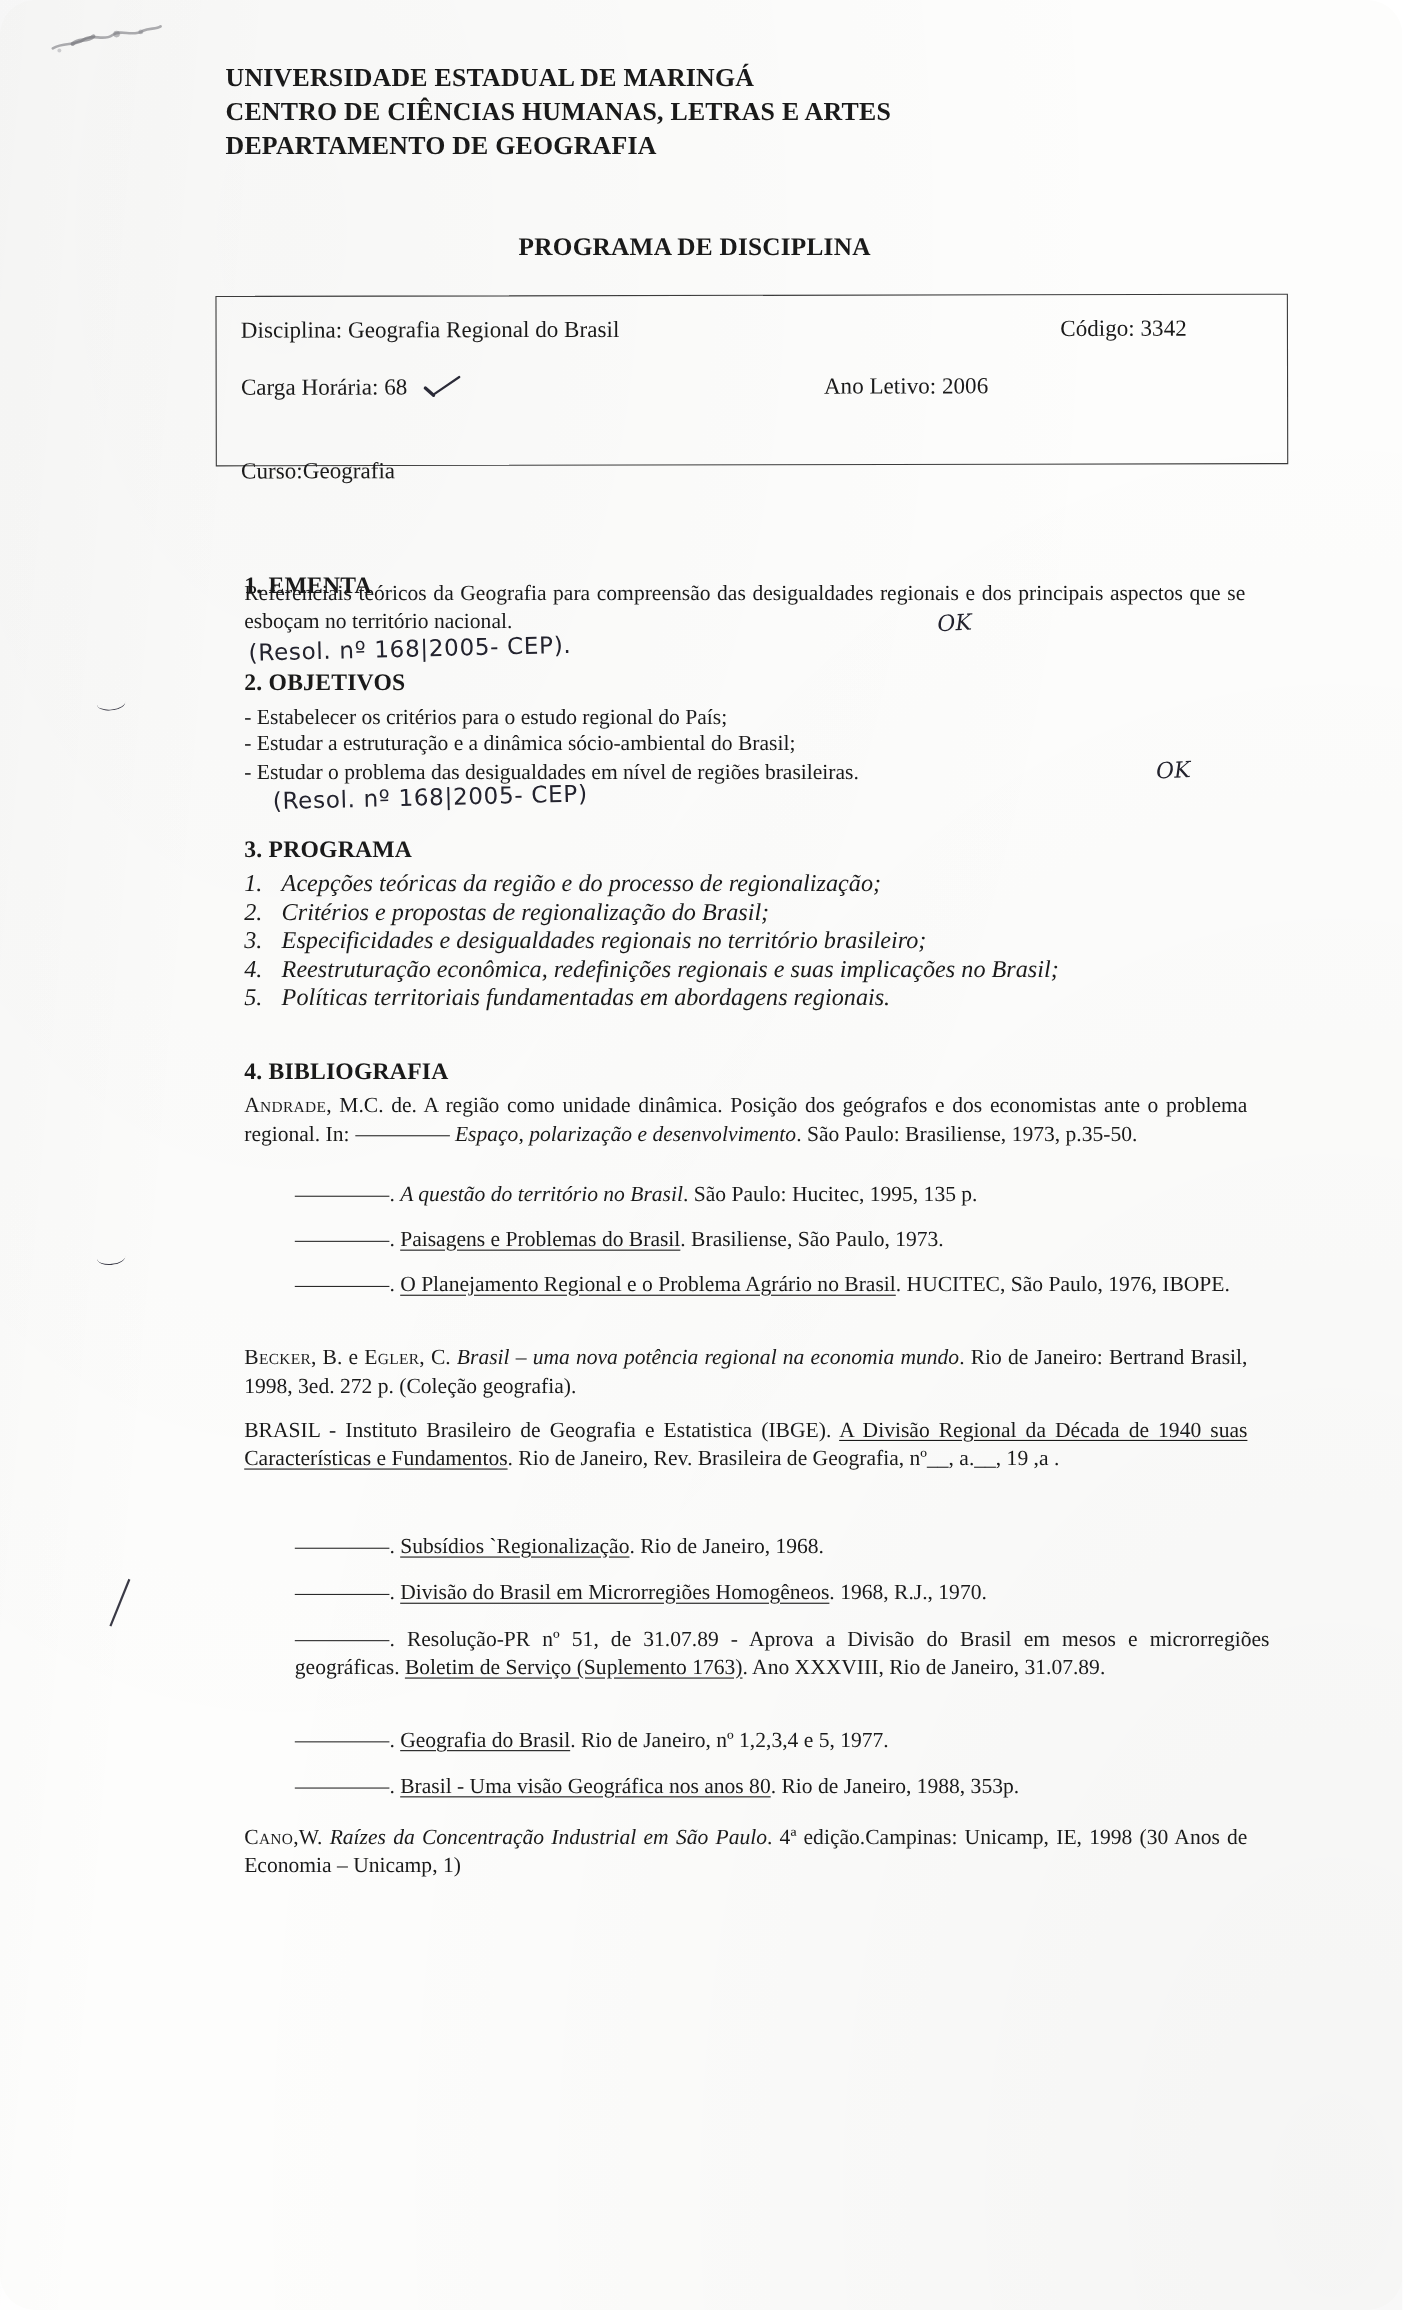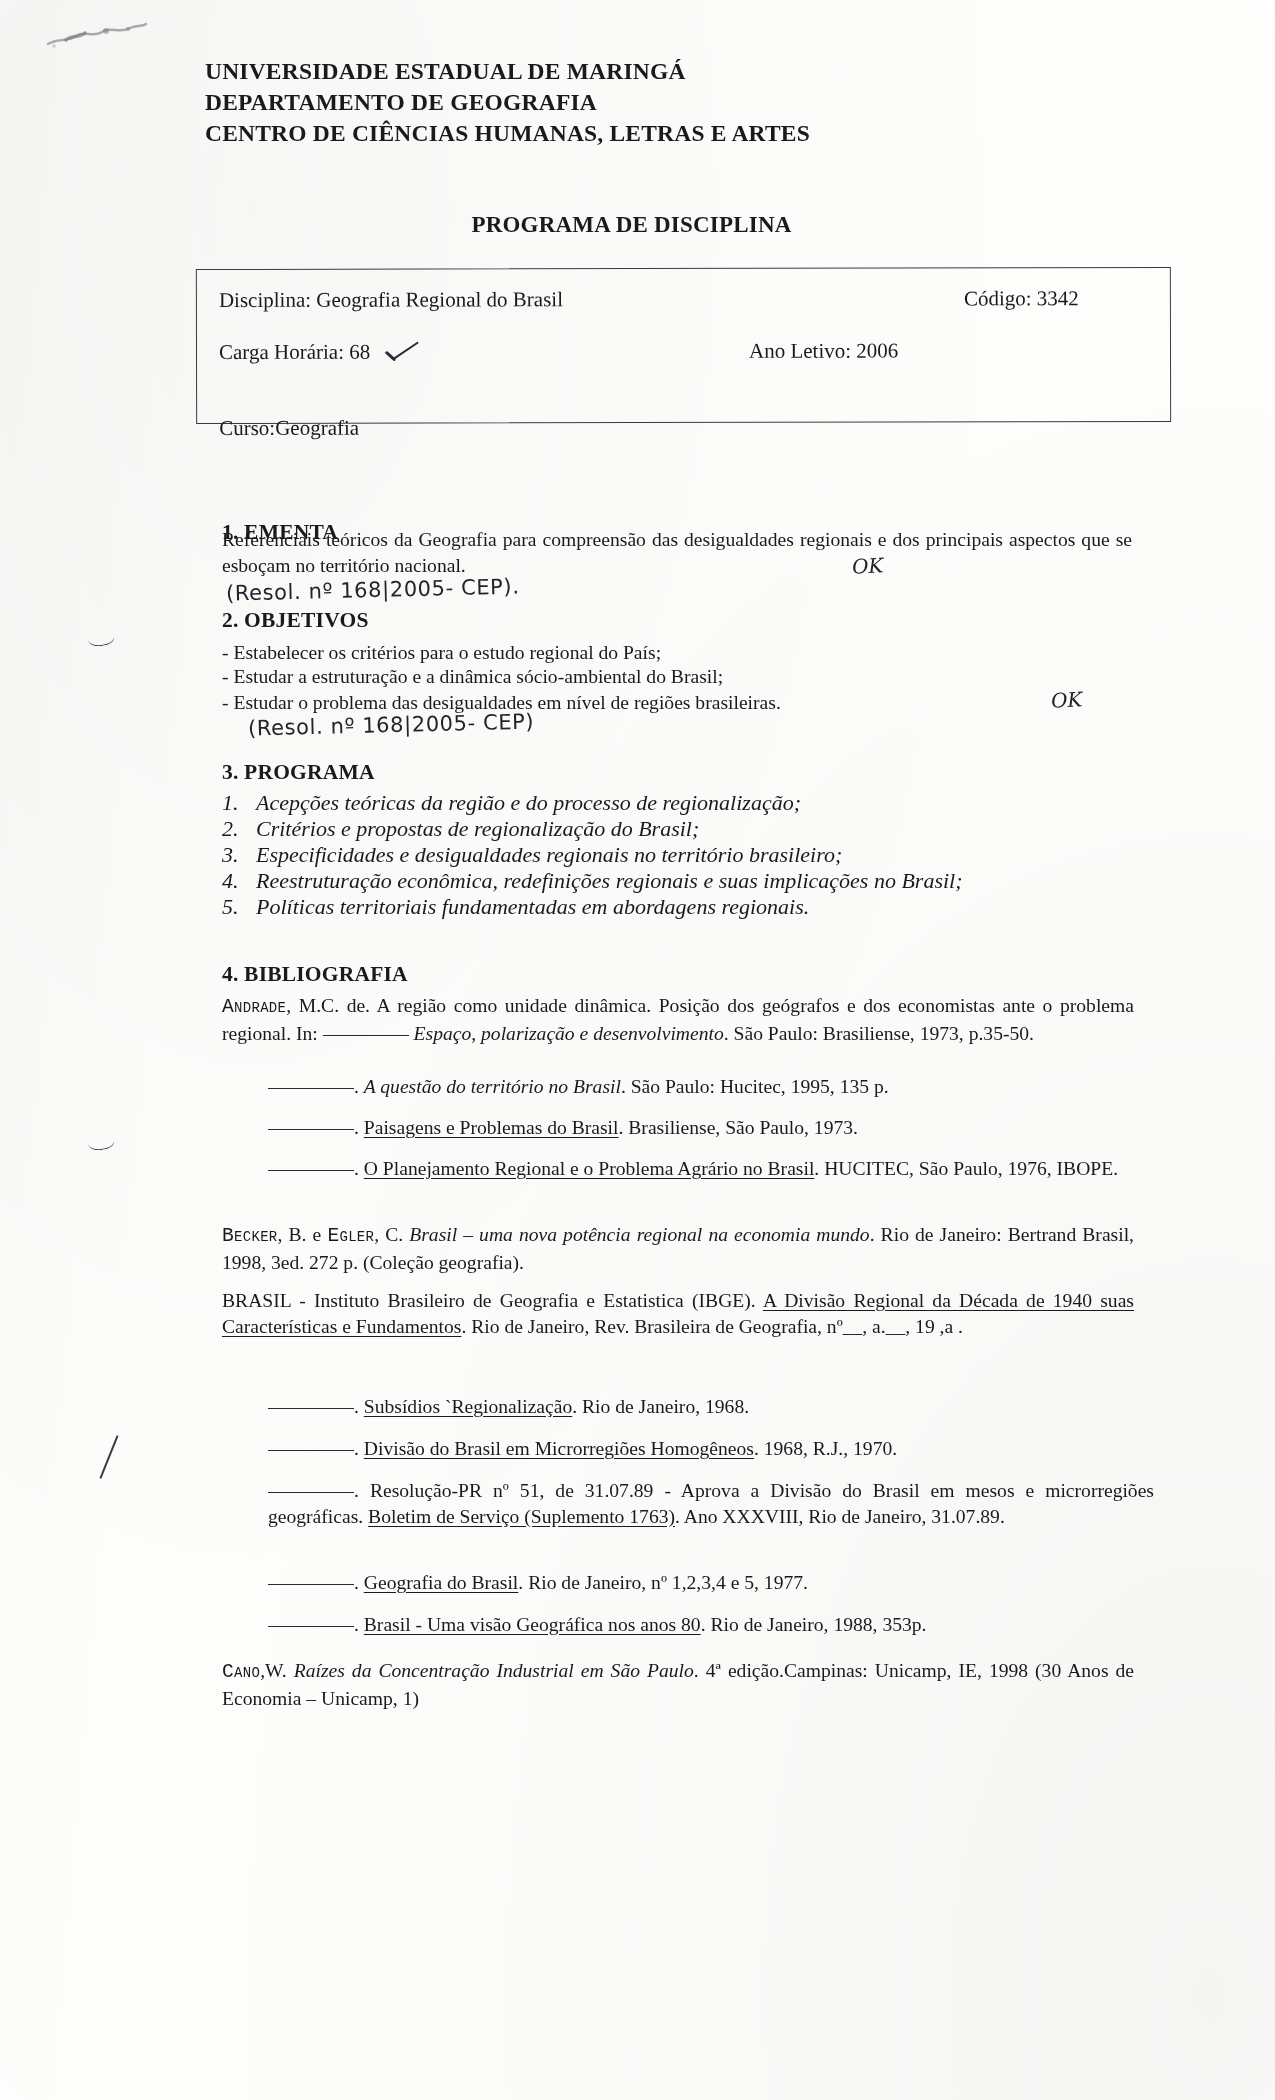--- a/index.html
+++ b/index.html
@@ -200,21 +200,20 @@
     left: 222px;
     width: 912px;
     font-size: 19.6px;
     line-height: 25.5px;
     text-align: justify;
   }
   .bib.left { text-align: left; }
   .sc {
     font-variant: small-caps;
     letter-spacing: 0.3px;
-    font-family: Liberation Mono, monospace;
   }
   .it { font-style: italic; text-align: center; }
   .ul { text-decoration: underline; text-underline-offset: 2.5px; }
   .blank-rule {
     display: inline-block;
     width: 86px;
     border-bottom: 1.6px solid #2a2a2a;
     height: 0;
     vertical-align: 4px;
   }
@@ -230,22 +229,22 @@
     <path d="M24 22 C30 16, 36 21, 43 15" stroke="#3f3f48" stroke-width="3.6" fill="none" stroke-linecap="round" opacity="0.6"></path>
     <circle cx="64" cy="13" r="3" fill="#4a4a52" opacity="0.5"></circle>
     <circle cx="86" cy="11" r="2.2" fill="#55555d" opacity="0.45"></circle>
     <circle cx="12" cy="28" r="1.8" fill="#6a6a72" opacity="0.4"></circle>
   </svg>
 
   <div class="content">
 
     <div class="letterhead">
       <div>UNIVERSIDADE ESTADUAL DE MARINGÁ</div>
+      <div>CENTRO DE CIÊNCIAS HUMANAS, LETRAS E ARTES</div>
       <div>DEPARTAMENTO DE GEOGRAFIA</div>
-      <div>CENTRO DE CIÊNCIAS HUMANAS, LETRAS E ARTES</div>
     </div>
 
     <div class="doc-title">PROGRAMA DE DISCIPLINA</div>
 
     <div class="info-box skewed">
       <div class="info-row r1">
         <span>Disciplina:</span>
         <span>Geografia Regional do Brasil</span>
         <span class="code-col">
           <span>Código:</span>

